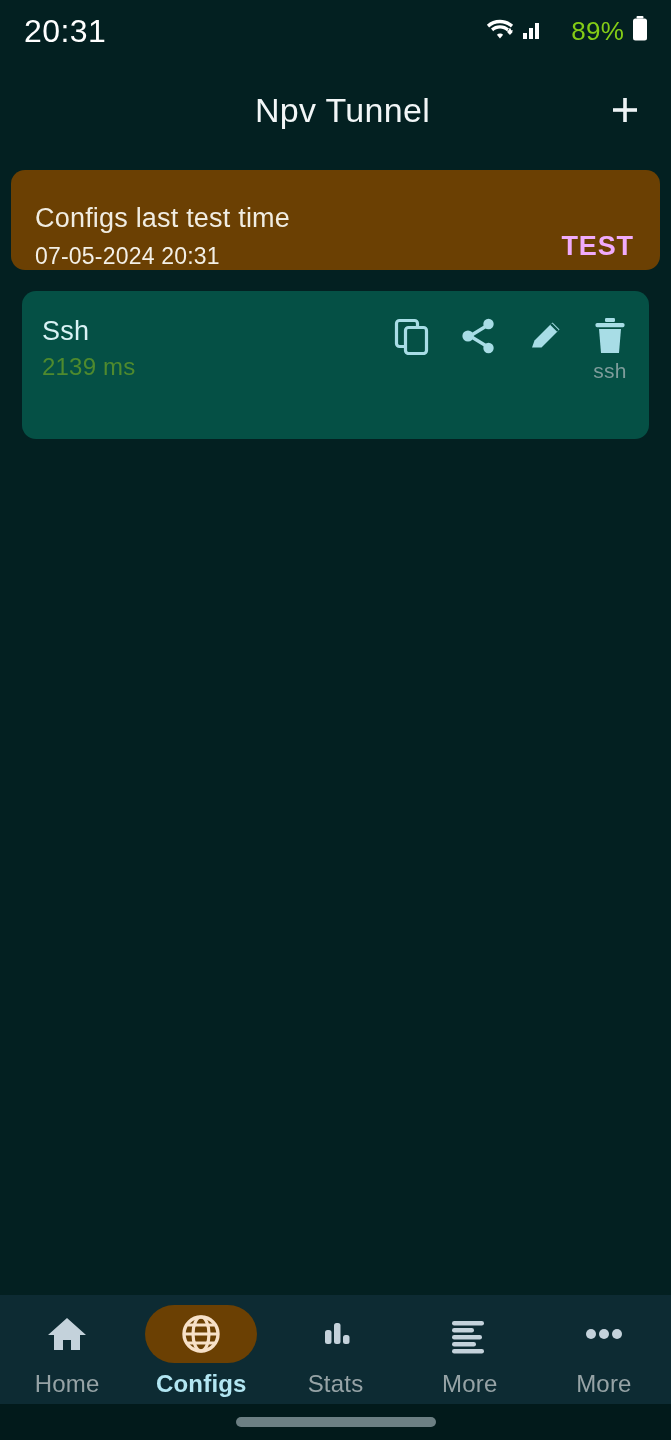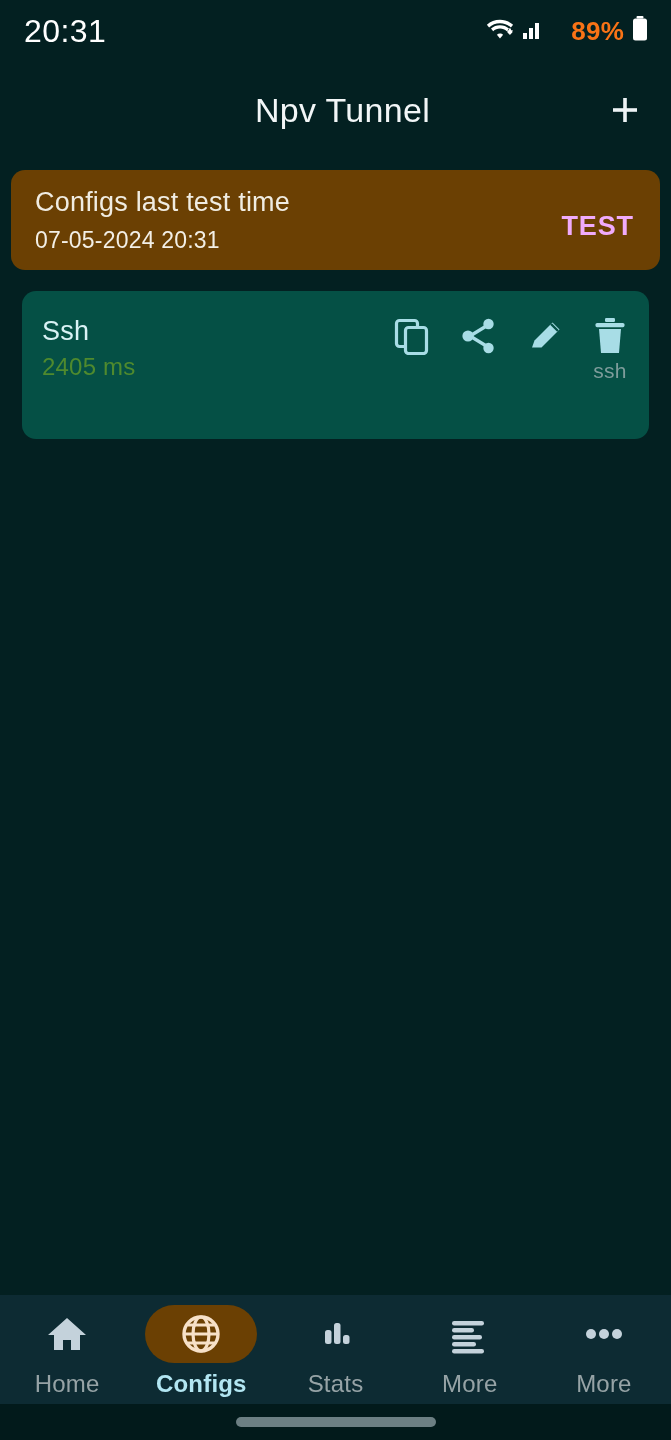--- a/index.html
+++ b/index.html
@@ -21,21 +21,21 @@
     display:flex; align-items:center; justify-content:space-between;
     padding:0 22px 0 24px;
   }
   .status-time {
     color:#ffffff; font-size:32px; letter-spacing:0.4px;
   }
   .status-right {
     display:flex; align-items:center; gap:7px;
   }
   .status-battery-text {
-    color:#f97316; font-size:26px; font-weight:700; letter-spacing:0.2px;
+    color:#84cc16; font-size:26px; font-weight:400; letter-spacing:0.2px;
     margin-left:20px;
   }
   .icon-wifi { display:block; }
   .icon-signal { display:block; }
   .icon-battery { display:block; }
 
   
   .appbar {
     position:absolute; top:62px; left:0; right:0; height:96px;
   }
@@ -52,21 +52,21 @@
     width:52px; height:52px;
     display:flex; align-items:center; justify-content:center;
     cursor:pointer;
   }
 
   
   .test-banner {
     position:absolute; top:170px; left:11px; right:11px; height:100px;
     background:#6b4003;
     border-radius:14px;
-    display:flex; align-items:center; justify-content:space-between;
+    display:flex; align-items:flex-end; justify-content:space-between;
     padding:0 22px 0 24px;
     cursor:pointer;
   }
   .banner-texts { display:flex; flex-direction:column; gap:9px; }
   .banner-title {
     color:#f0ece2; font-size:27px; font-weight:400; letter-spacing:0.2px;
   }
   .banner-sub {
     color:#f3efe6; font-size:23px; font-weight:400; letter-spacing:0.2px;
   }
@@ -191,21 +191,21 @@
     <div class="banner-texts">
       <div class="banner-title">Configs last test time</div>
       <div class="banner-sub">07-05-2024 20:31</div>
     </div>
     <div class="banner-test-btn">TEST</div>
   </div>
 
   <div class="config-card">
     <div class="card-left">
       <div class="card-name">Ssh</div>
-      <div class="card-ping">2405 ms</div>
+      <div class="card-ping">2139 ms</div>
     </div>
     <div class="card-actions">
 
       <div class="action-wrap">
         <svg width="38" height="38" viewBox="0 0 38 38">
           <rect x="3.5" y="3.5" width="21" height="26" rx="3" fill="none" stroke="#a8dde6" stroke-width="3.2"></rect>
           <rect x="12.5" y="10.5" width="21" height="26" rx="3" fill="#055045" stroke="#a8dde6" stroke-width="3.2"></rect>
         </svg>
         <div class="spacer-sub"></div>
       </div>

